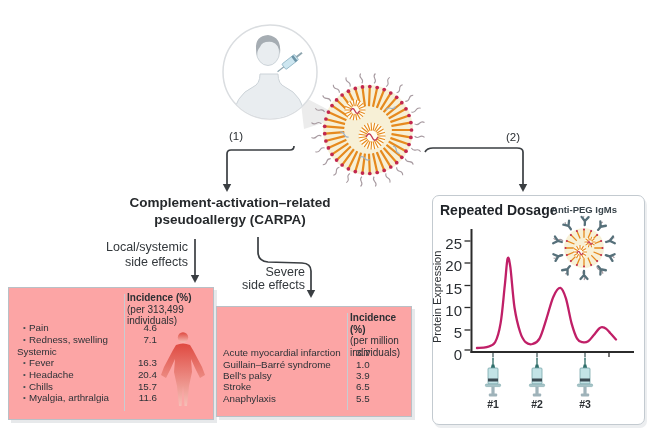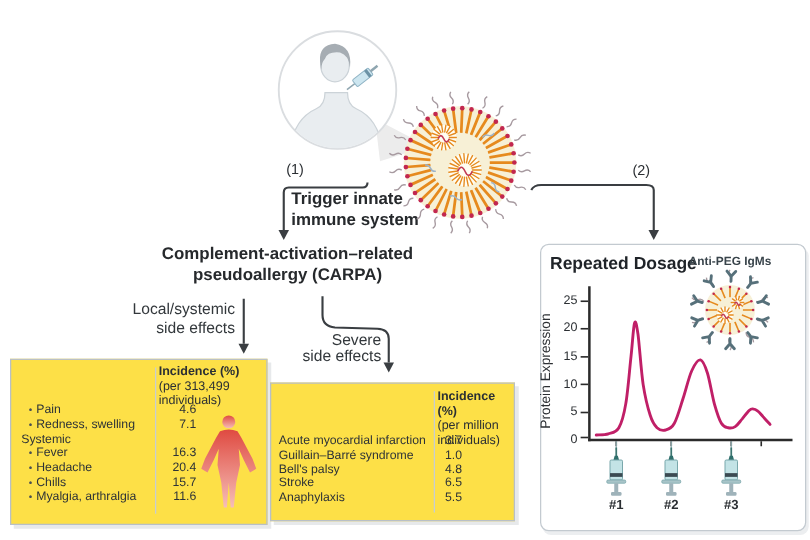--- a/index.html
+++ b/index.html
@@ -9,53 +9,49 @@
     --syr_body:#c3e3e6; --syr_dark:#2f6f6b; --syr_gray:#9fb3ba;
   }
   html,body{margin:0;padding:0;background:#fff;}
   .canvas{position:relative;width:648px;height:432px;background:#fff;overflow:hidden;
           font-family:"Liberation Sans","DejaVu Sans",sans-serif;color:var(--text);}
   .t{position:absolute;}
   .stepnum{font-size:11.5px;color:#2b2f33;}
   .steplabel{font-weight:700;font-size:13.5px;line-height:16.5px;color:#26292c;}
   .carpa{font-weight:700;font-size:13.5px;line-height:16.5px;color:#26292c;text-align:center;}
   .branch{font-size:12.5px;line-height:15px;color:#33383c;}
-  .box{position:absolute;background:#fde047;border:1px solid var(--border);box-shadow:3px 3px 0 #e7e9eb;}
+  .box{position:absolute;background:#fca5a5;border:1px solid var(--border);box-shadow:3px 3px 0 #e7e9eb;}
   .panel{position:absolute;background:#fff;border:1.5px solid #c3cad0;border-radius:7px;box-shadow:2px 3px 0 #eceef0;}
   .thead{position:absolute;font-size:10px;line-height:11.5px;color:#2b2f33;}
   .thead .b{font-weight:700;}
   .vdiv{position:absolute;width:1px;background:#c7cdd2;}
   .rows{position:absolute;left:0;right:0;font-size:9.8px;color:#2d3237;}
   .trow{position:relative;display:flex;align-items:center;}
   .lrow{height:11.65px;}
   .srow{height:11.4px;}
   .bu{width:9px;margin-left:11px;text-align:center;font-size:8px;color:#4a4f53;flex:none;}
   .grp .lb{padding-left:8px;}
   .lb{white-space:nowrap;}
   .srow .lb{padding-left:6px;}
   .vl{position:absolute;top:0;height:100%;display:flex;align-items:center;}
   .lrow .vl{left:120px;width:28px;justify-content:flex-end;}
   .srow .vl{left:139px;width:32px;}
   .chart-title{font-weight:700;font-size:14px;color:#1f2328;}
   .antipeg{font-weight:700;font-size:9.5px;color:#39444b;text-align:right;}
   .ylabel{writing-mode:vertical-rl;transform:rotate(180deg);text-align:center;font-size:11px;color:#2b2f33;}
-  .ytick{position:absolute;left:438px;width:24px;text-align:right;font-size:10px;color:#2b2f33;}
+  .ytick{position:absolute;left:438px;width:24px;text-align:right;font-size:15px;color:#2b2f33;}
   .injlabel{position:absolute;width:30px;text-align:center;font-size:10.5px;font-weight:700;color:#2b2f33;}
   svg.gfx{position:absolute;left:0;top:0;pointer-events:none;}
 </style>
 </head>
 <body>
 
 <div class="canvas">
 
   <div class="t stepnum" style="left:229px;top:130px;">(1)</div>
-  <div class="t steplabel" style="left:233px;top:151px;">
-    <div>Trigger innate</div>
-    <div>immune system</div>
-  </div>
 
   <div class="t stepnum" style="left:506px;top:131px;">(2)</div>
 
   <div class="t carpa" style="left:110px;top:195px;width:240px;">
     <div>Complement-activation–related</div>
     <div>pseudoallergy (CARPA)</div>
   </div>
 
   <div class="t branch" style="left:88px;top:240px;width:100px;text-align:right;">
     <div>Local/systemic</div>
@@ -121,21 +117,21 @@
       <div class="trow srow">
           <span class="lb">Acute myocardial infarction</span>
           <span class="vl">3.7</span>
         </div>
       <div class="trow srow">
           <span class="lb">Guillain–Barré syndrome</span>
           <span class="vl">1.0</span>
         </div>
       <div class="trow srow">
           <span class="lb">Bell's palsy</span>
-          <span class="vl">4.8</span>
+          <span class="vl">3.9</span>
         </div>
       <div class="trow srow">
           <span class="lb">Stroke</span>
           <span class="vl">6.5</span>
         </div>
       <div class="trow srow">
           <span class="lb">Anaphylaxis</span>
           <span class="vl">5.5</span>
         </div>
     </div>

